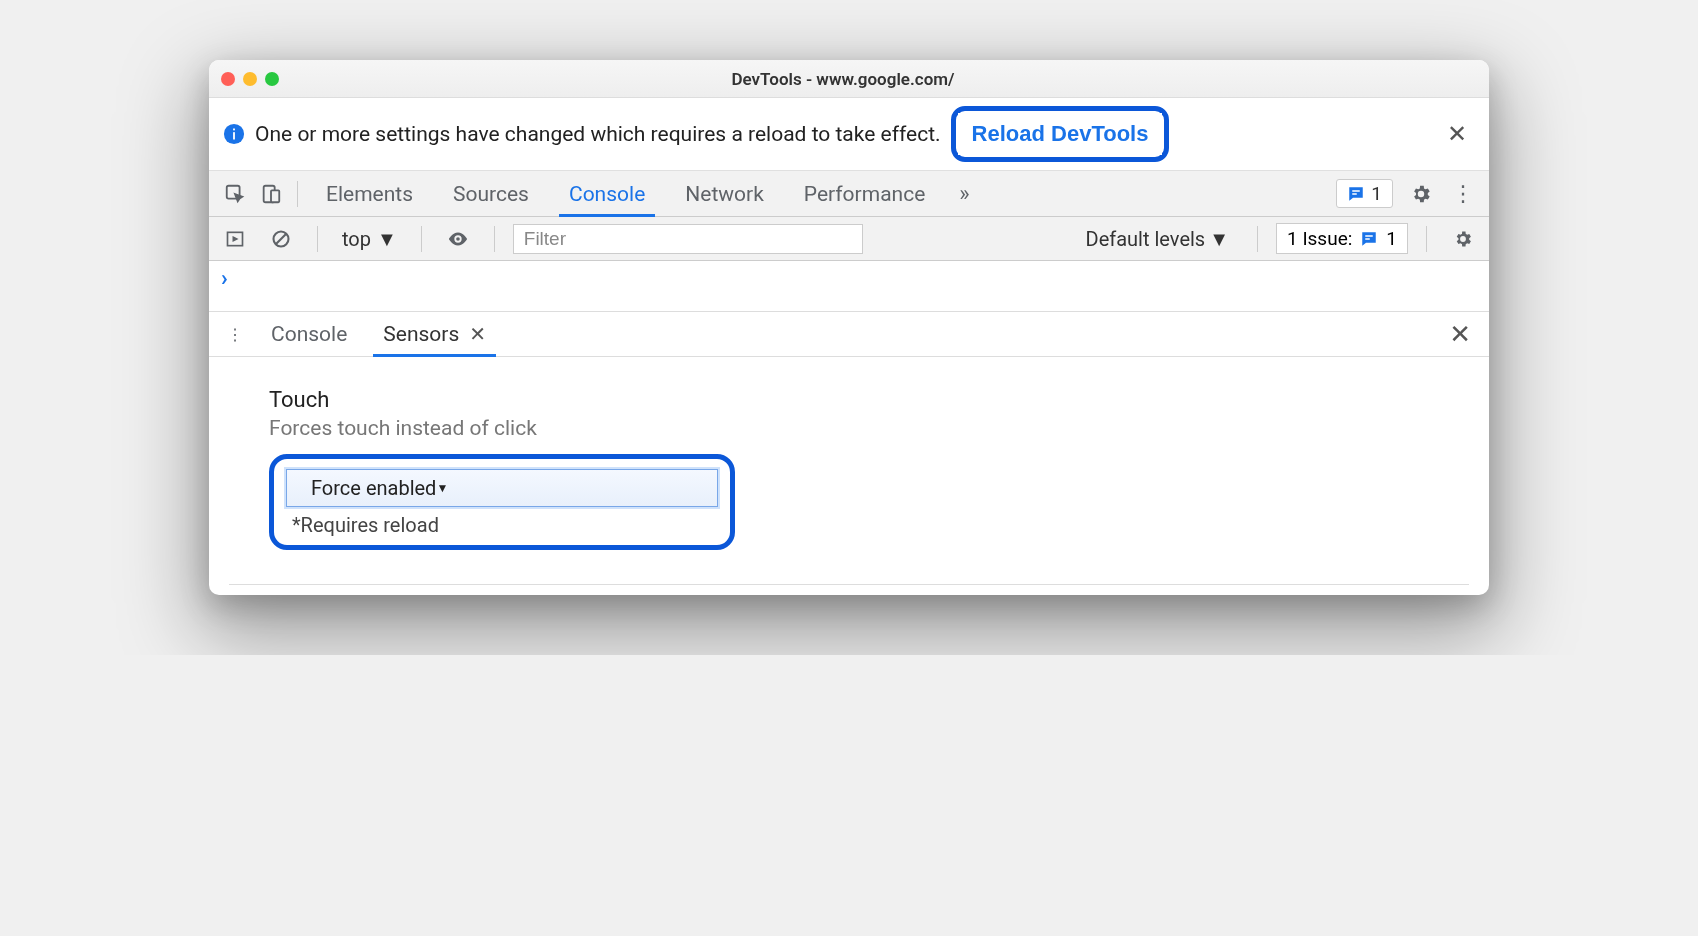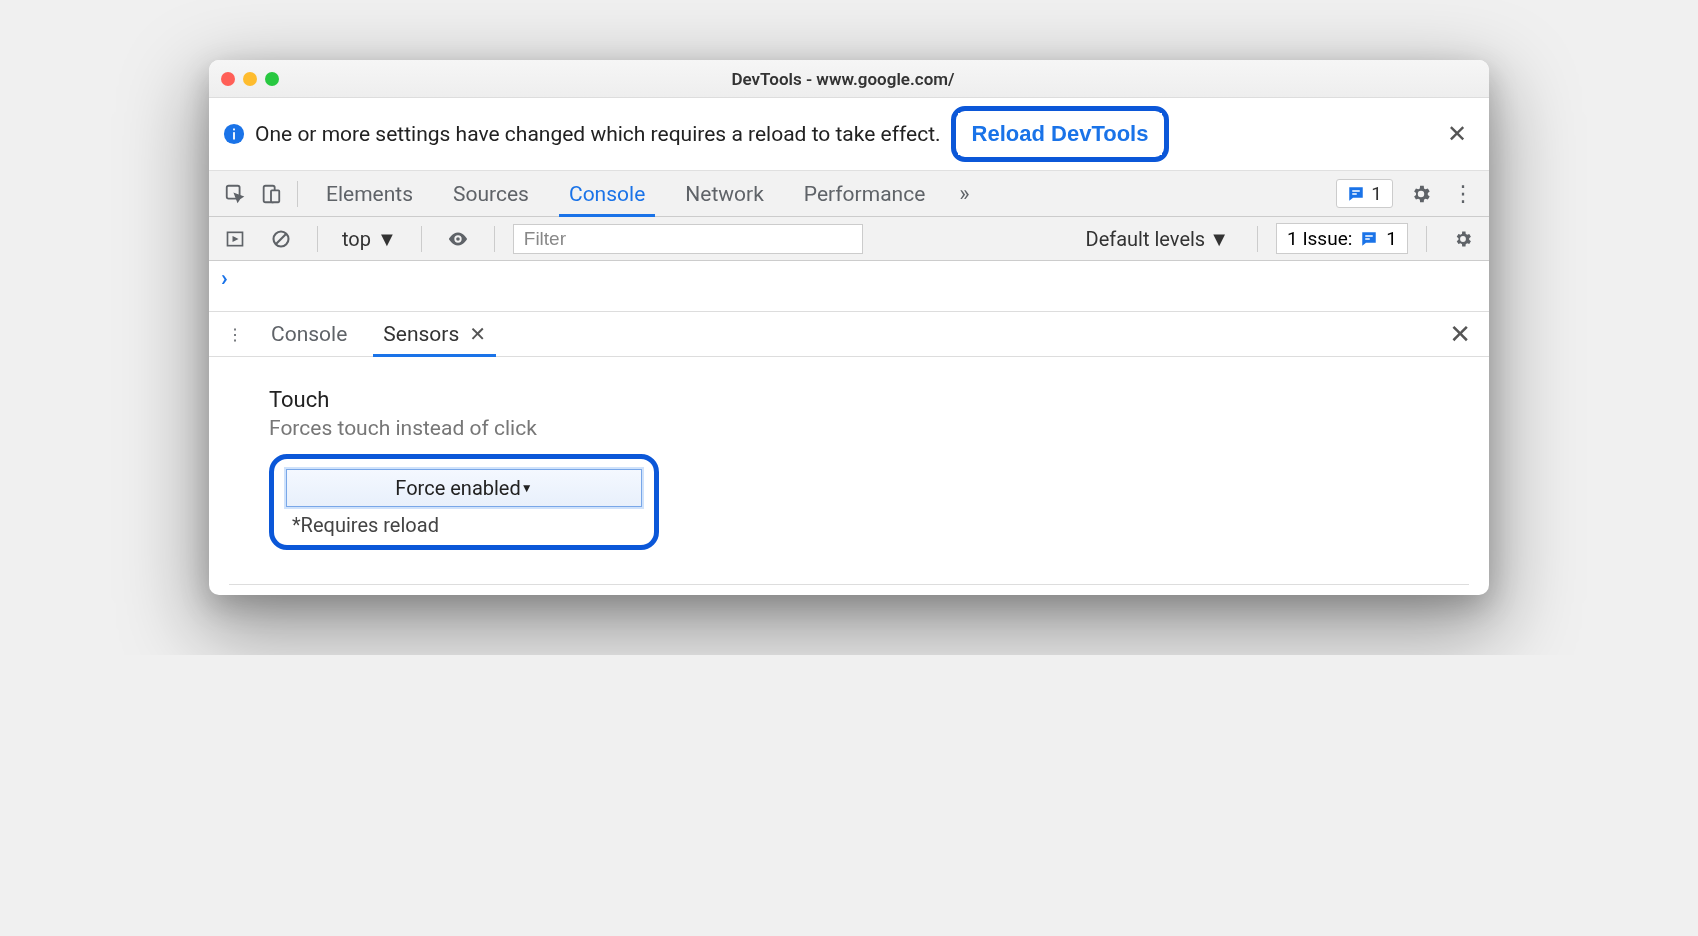--- a/index.html
+++ b/index.html
@@ -74,22 +74,22 @@
 .dtab{ padding:0 18px; height:100%; display:flex; align-items:center; font-size:21px; color:#5f6368; cursor:pointer; position:relative; gap:10px;}
 .dtab.active{ color:#333;}
 .dtab.active::after{ content:""; position:absolute; left:8px; right:8px; bottom:-1px; height:3px; background:#1a73e8;}
 .dtab .x{ font-size:20px; color:#555;}
 .drawer-close{ margin-left:auto; font-size:26px; color:#555; cursor:pointer; padding:0 10px;}
 .drawer-body{ padding:30px 60px 20px 60px;}
 .setting-title{ font-size:22px; color:#222; margin-bottom:4px;}
 .setting-sub{ font-size:21px; color:#777; margin-bottom:14px;}
 .sel-highlight{ border:5px solid #0b57d8; border-radius:18px; padding:10px 12px 8px 12px; display:inline-block;}
 .touch-select{
-  width:356px; height:38px; border:1px solid #79a7e8; background:linear-gradient(#f4f8ff,#e8f0fb);
-  font-size:20px; padding:0 24px; display:flex; align-items:center; justify-content:center; color:#222;
+  width:432px; height:38px; border:1px solid #79a7e8; background:linear-gradient(#f4f8ff,#e8f0fb);
+  font-size:20px; padding:0 24px; display:flex; align-items:center; justify-content:flex-start; color:#222;
   position:relative; cursor:pointer; box-shadow:0 0 0 2px #cfe2fb;
 }
 .touch-select .arrow{ font-size:12px;}
 .req-note{ font-size:20px; color:#444; margin-top:6px; padding-left:6px;}
 .hr-bottom{ border-top:1px solid #ddd; margin:14px 20px 10px 20px;}
 svg{display:block;}
 </style>
 </head>
 <body>
 

